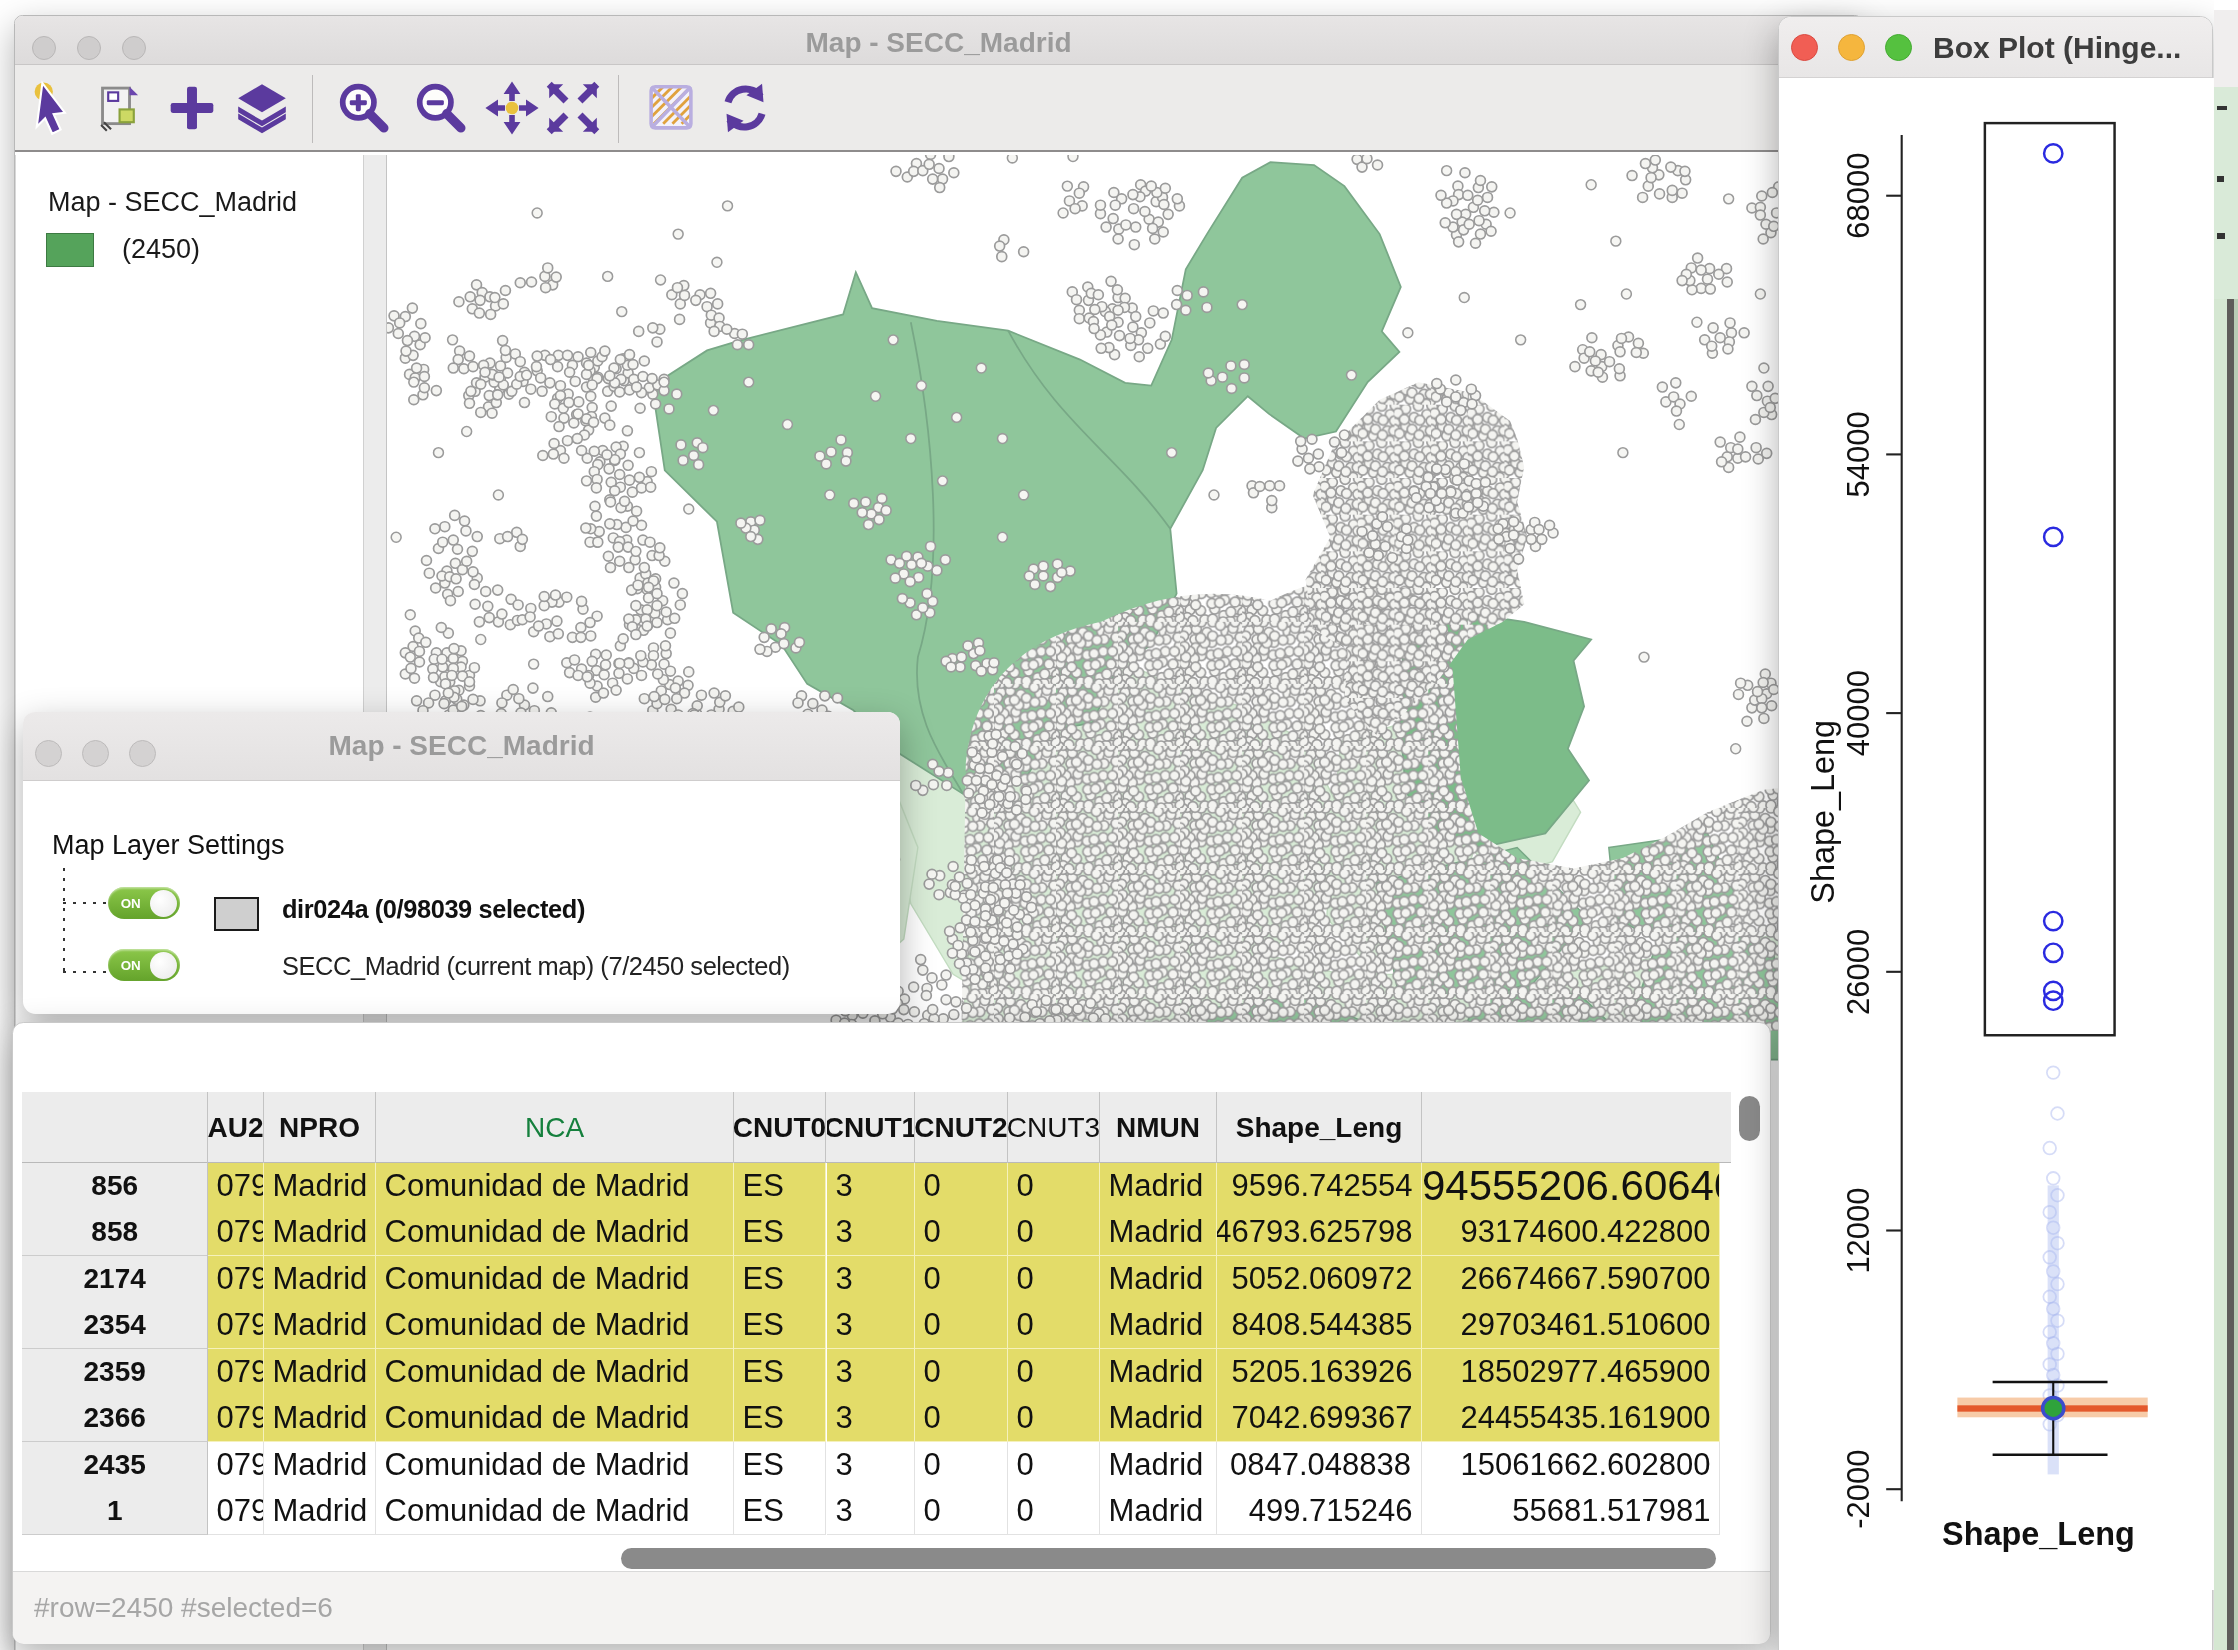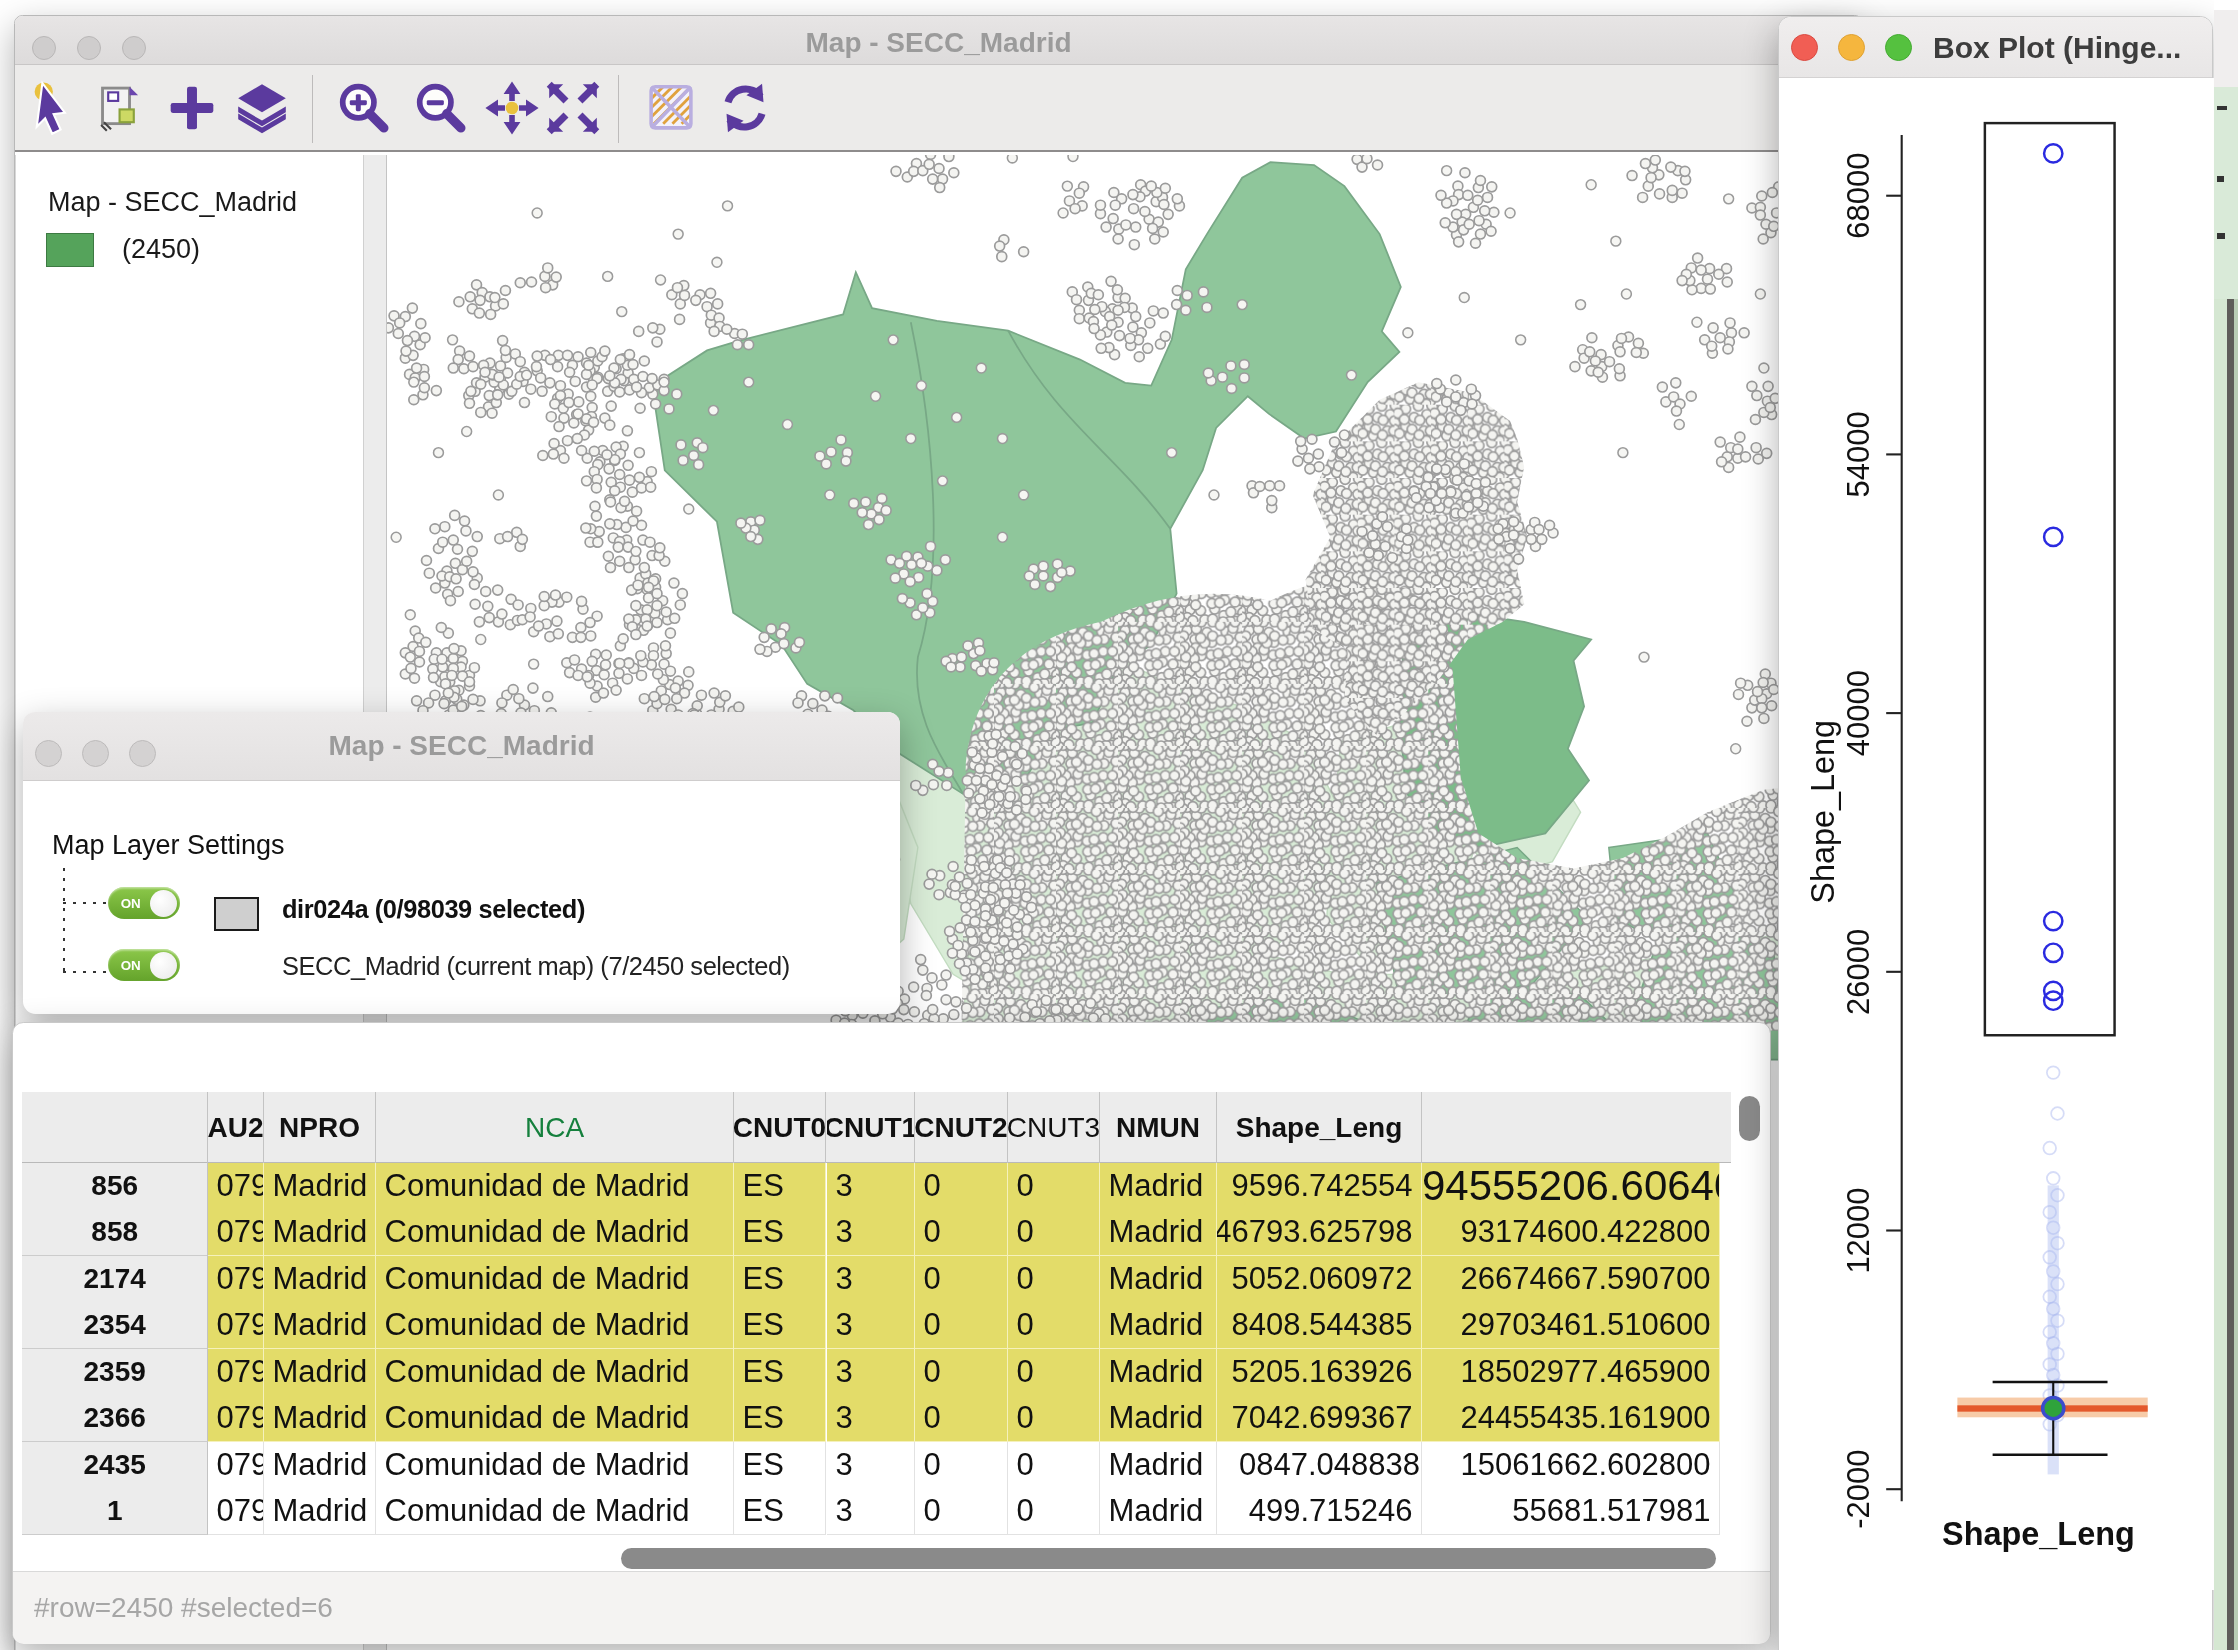--- a/index.html
+++ b/index.html
@@ -1857,21 +1857,21 @@
     </div>
     <div style="position:absolute;left:902px;top:419px;width:93px;height:47px;background:#ffffff;border-right:1.4px solid #e2e2e2;border-bottom:1.4px solid #e2e2e2;display:flex;align-items:center;justify-content:flex-start;padding-left:8.5px;font-size:31px;color:#111;overflow:hidden;white-space:nowrap">
       <span style="flex:0 0 auto">0</span>
     </div>
     <div style="position:absolute;left:995px;top:419px;width:92px;height:47px;background:#ffffff;border-right:1.4px solid #e2e2e2;border-bottom:1.4px solid #e2e2e2;display:flex;align-items:center;justify-content:flex-start;padding-left:8.5px;font-size:31px;color:#111;overflow:hidden;white-space:nowrap">
       <span style="flex:0 0 auto">0</span>
     </div>
     <div style="position:absolute;left:1087px;top:419px;width:117px;height:47px;background:#ffffff;border-right:1.4px solid #e2e2e2;border-bottom:1.4px solid #e2e2e2;display:flex;align-items:center;justify-content:flex-start;padding-left:8.5px;font-size:31px;color:#111;overflow:hidden;white-space:nowrap">
       <span style="flex:0 0 auto">Madrid</span>
     </div>
-    <div style="position:absolute;left:1204px;top:419px;width:205px;height:47px;background:#ffffff;border-right:1.4px solid #e2e2e2;border-bottom:1.4px solid #e2e2e2;display:flex;align-items:center;justify-content:flex-end;padding-right:1px;font-size:31px;color:#111;overflow:hidden;white-space:nowrap">
+    <div style="position:absolute;left:1204px;top:419px;width:205px;height:47px;background:#ffffff;border-right:1.4px solid #e2e2e2;border-bottom:1.4px solid #e2e2e2;display:flex;align-items:center;justify-content:flex-end;padding-right:10px;font-size:31px;color:#111;overflow:hidden;white-space:nowrap">
       <span style="flex:0 0 auto">0847.048838</span>
     </div>
     <div style="position:absolute;left:1409px;top:419px;width:298px;height:47px;background:#ffffff;border-right:1.4px solid #e2e2e2;border-bottom:1.4px solid #e2e2e2;display:flex;align-items:center;justify-content:flex-end;padding-right:8.5px;font-size:31px;color:#111;overflow:hidden;white-space:nowrap">
       <span style="flex:0 0 auto">15061662.602800</span>
     </div>
     <div style="position:absolute;left:9.2px;top:465px;width:186px;height:47px;background:#ececec;border-right:1.4px solid #c3c3c3;border-bottom:1.4px solid #cccccc;display:flex;align-items:center;justify-content:center;font-weight:bold;font-size:28px;color:#111">1</div>
     <div style="position:absolute;left:195px;top:465px;width:56px;height:47px;background:#ffffff;border-right:1.4px solid #e2e2e2;border-bottom:1.4px solid #e2e2e2;display:flex;align-items:center;justify-content:flex-start;padding-left:8.5px;font-size:31px;color:#111;overflow:hidden;white-space:nowrap">
       <span style="flex:0 0 auto">0790600</span>
     </div>
     <div style="position:absolute;left:251px;top:465px;width:112px;height:47px;background:#ffffff;border-right:1.4px solid #e2e2e2;border-bottom:1.4px solid #e2e2e2;display:flex;align-items:center;justify-content:flex-start;padding-left:8.5px;font-size:31px;color:#111;overflow:hidden;white-space:nowrap">

